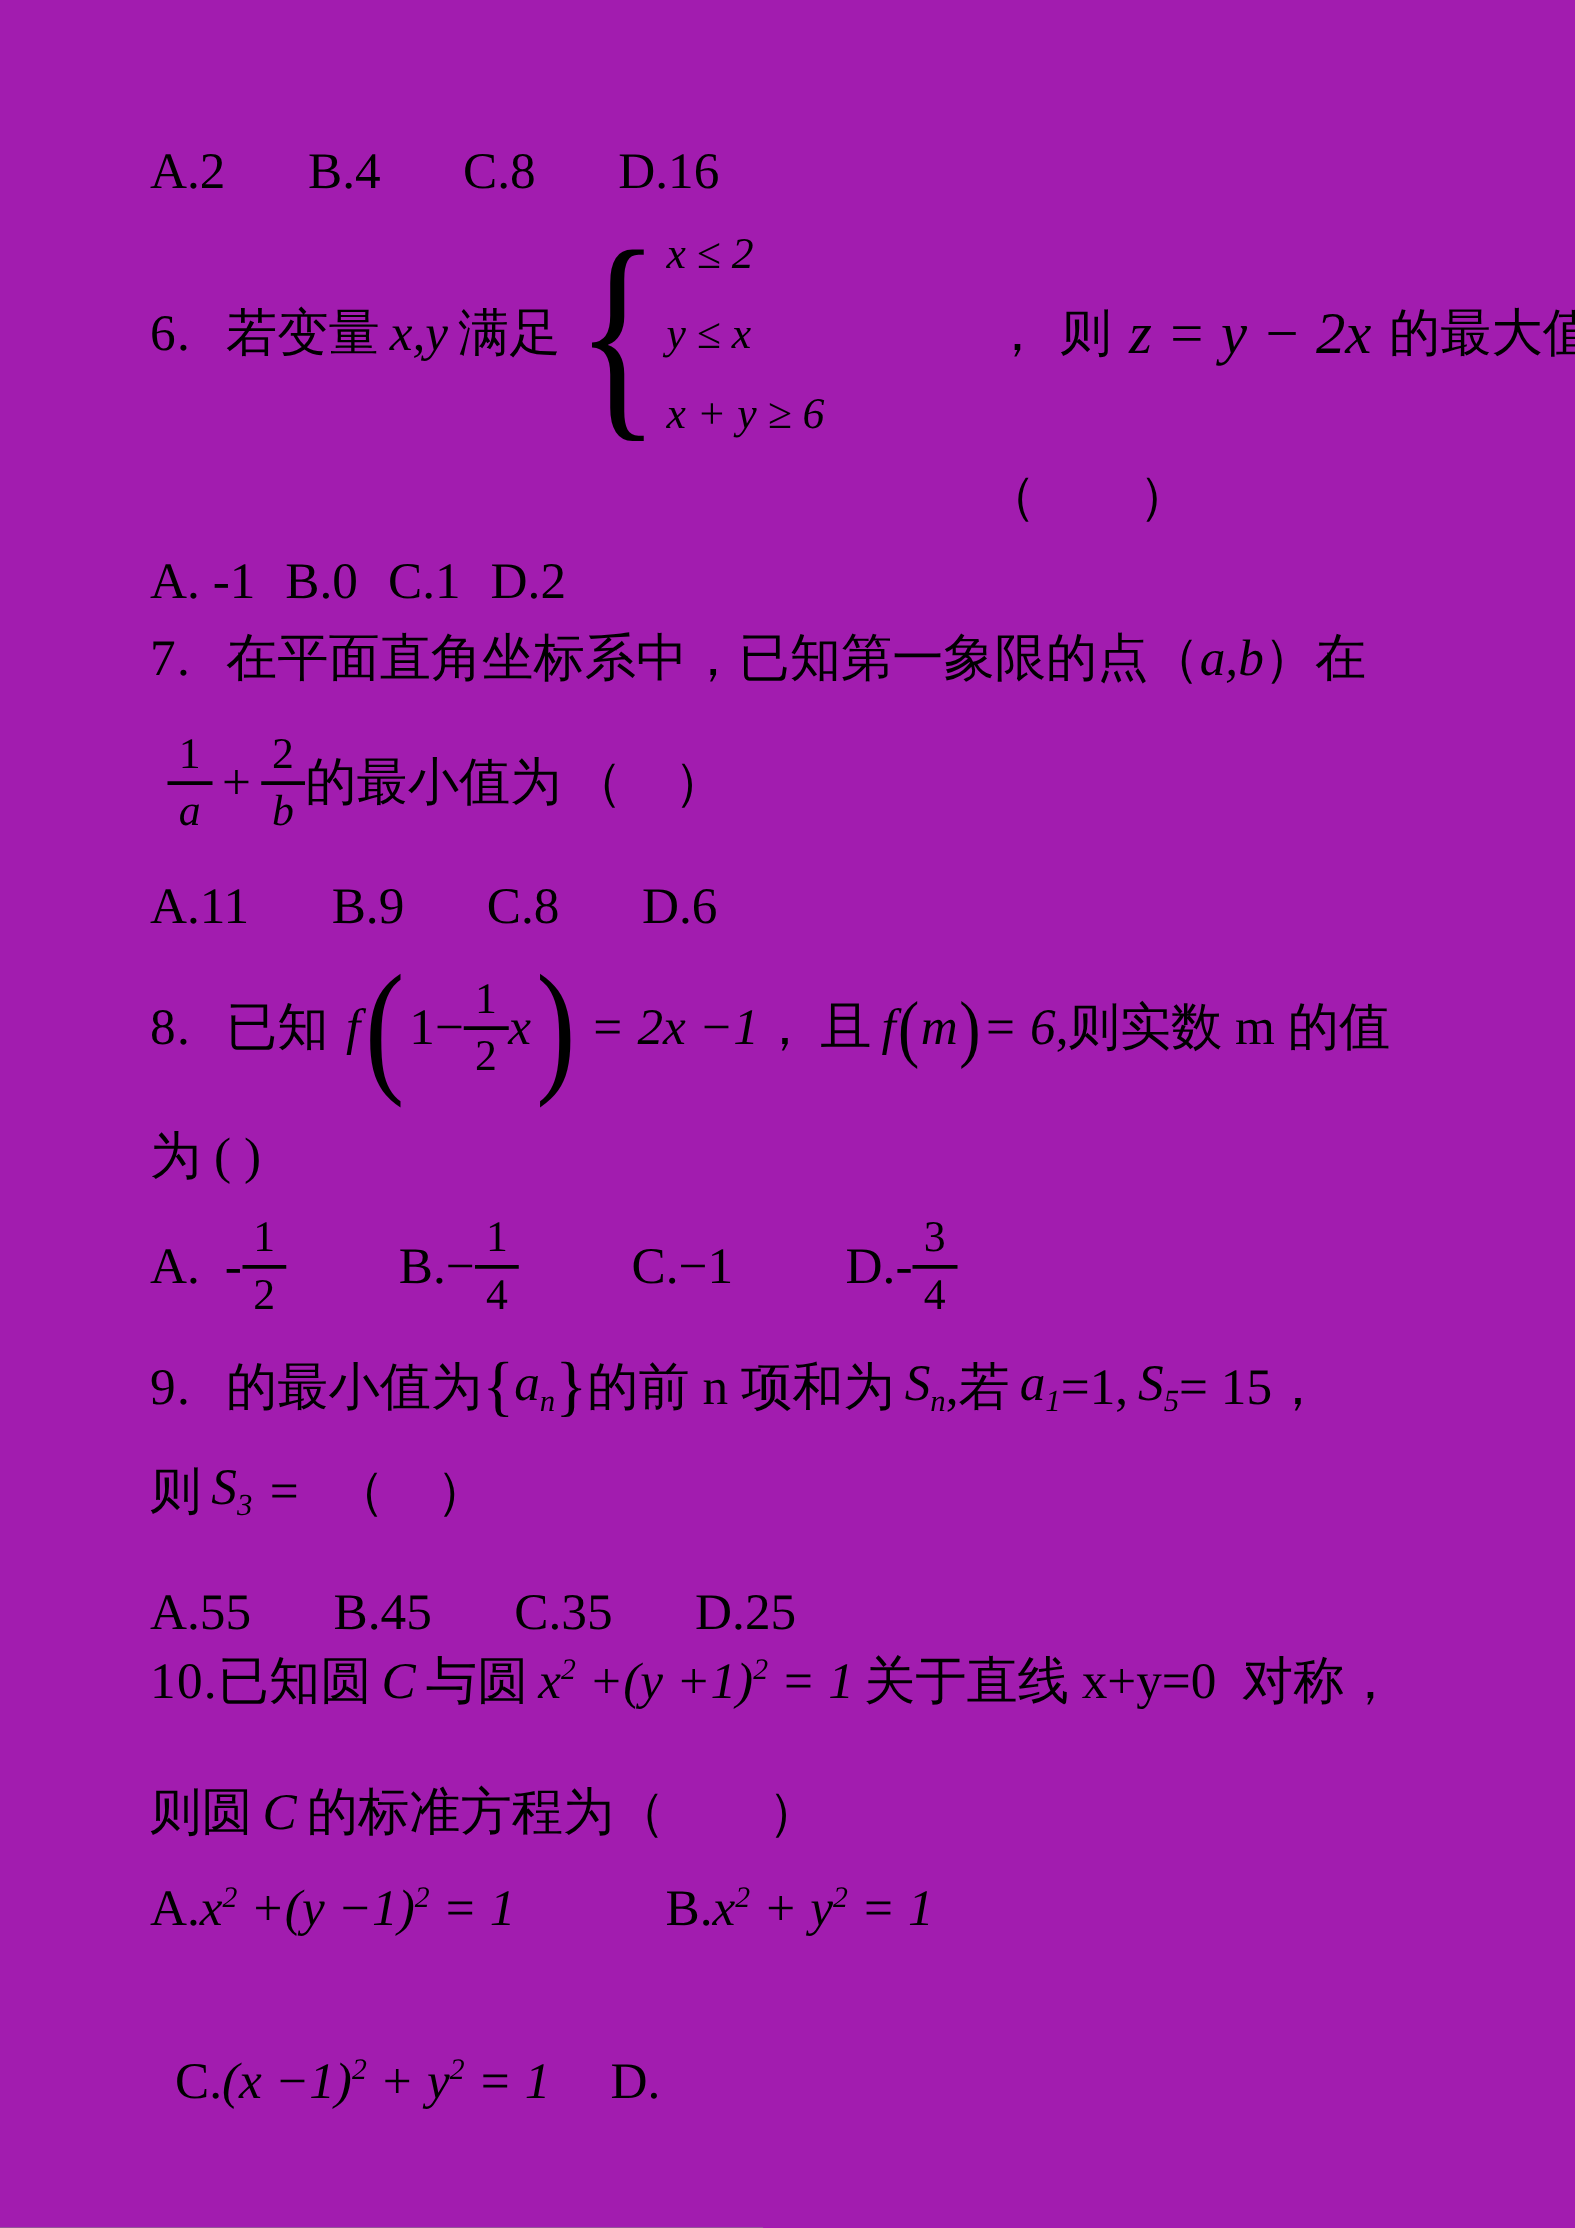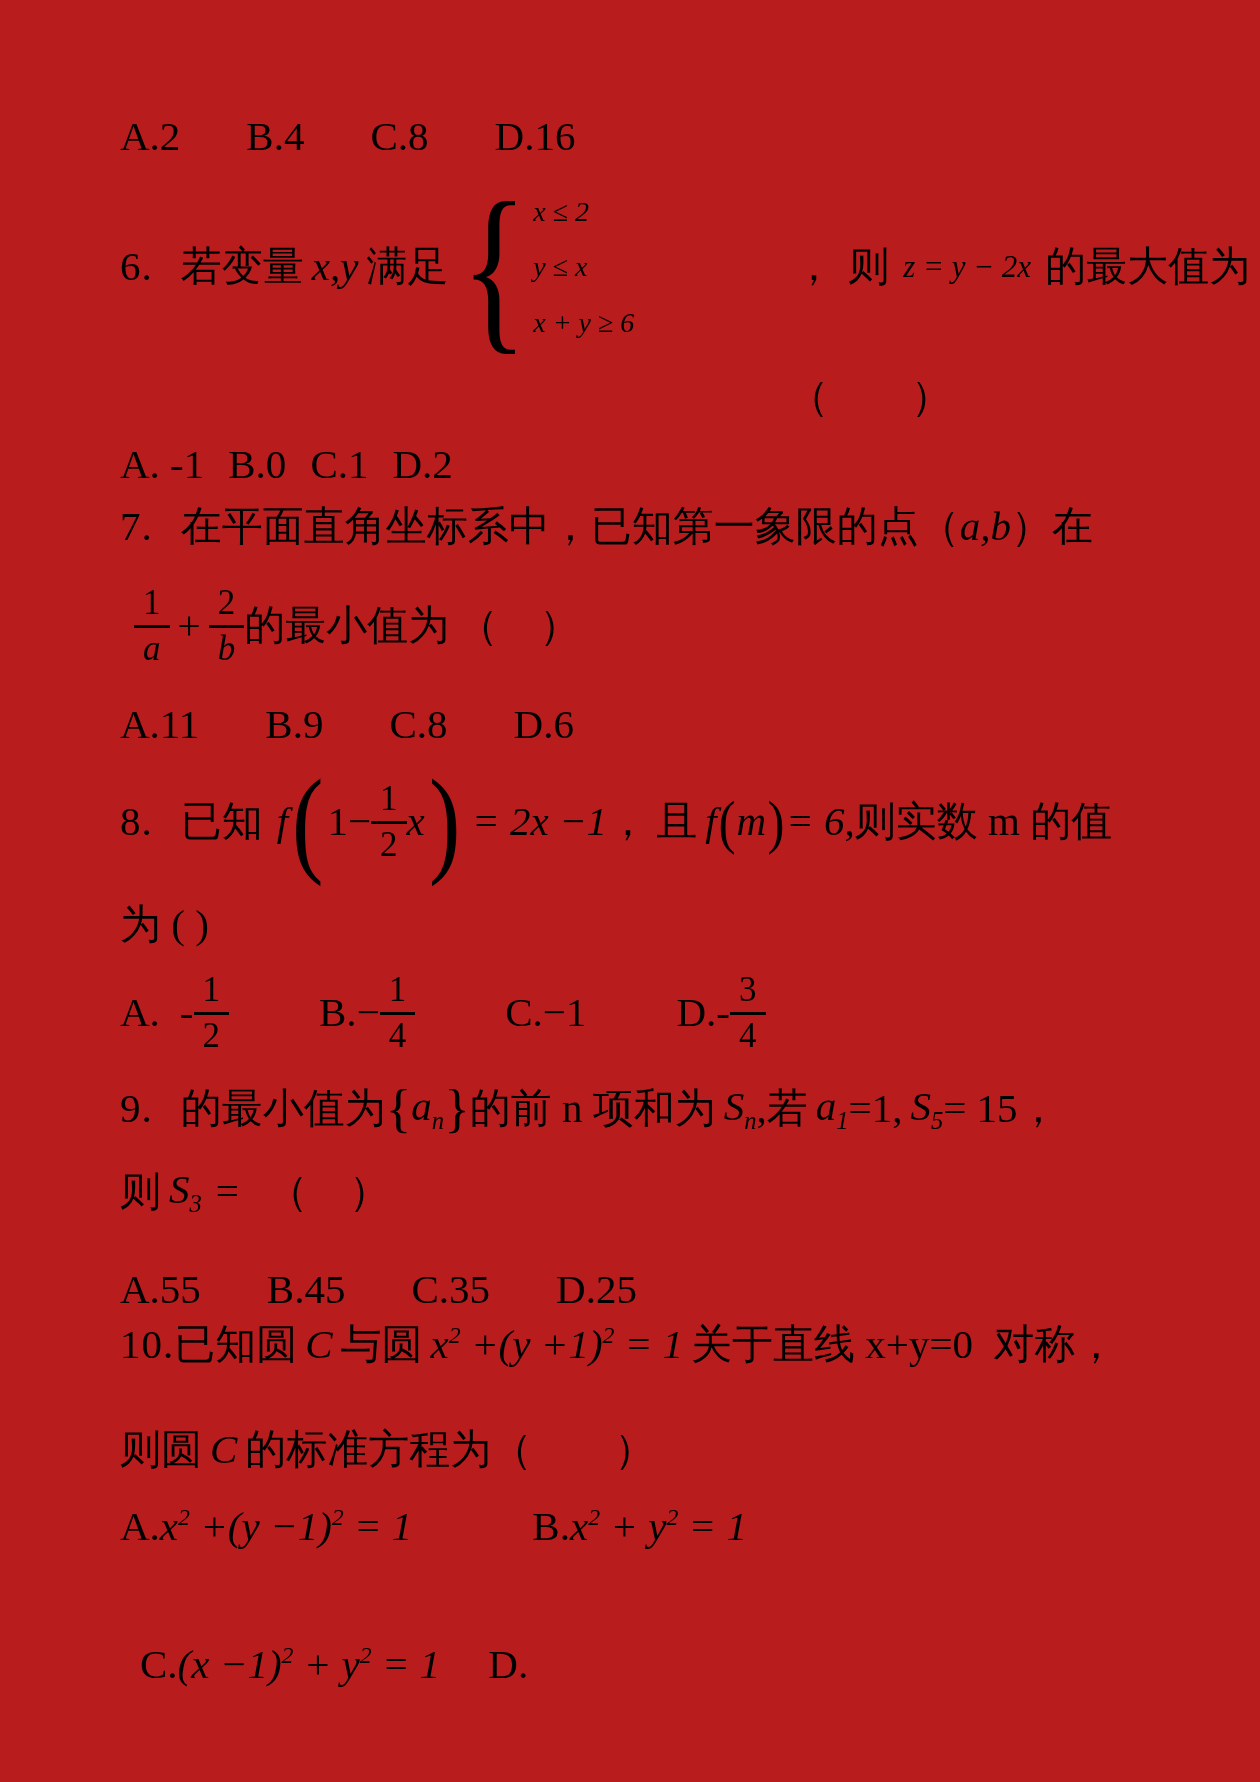--- a/index.html
+++ b/index.html
@@ -1,57 +1,57 @@
 <!DOCTYPE html>
 <html><head>
 <meta charset="utf-8">
 <style>
   html,body{margin:0;padding:0;background:#888;}
   .page{
     position:relative;
     width:1260px;height:1782px;
-    background:#b91c1c;
+    background:#a21caf;
     color:#000;
     font-family:"Liberation Serif","DejaVu Serif",serif;
     overflow:hidden;
   }
   .line{
     position:absolute;
     left:120px;
     display:flex;
     align-items:center;
     font-size:41px;
     white-space:pre;
     line-height:1.2;
   }
   .optrow{gap:66px;}
   .optrow-tight{gap:24px;}
   .optrow-wide{gap:90px;}
   .mi{font-style:italic;}
-  .expr{font-size:31px;}
+  .expr{font-size:47px;}
   .qn{letter-spacing:1px;}
   .g8{margin-left:8px;}
   .g14{margin-left:14px;}
   .g20{margin-left:20px;}
   .g28{margin-left:28px;}
   
   .brace{
     font-size:185px;
     font-weight:400;
     line-height:0;
     display:flex;align-items:center;
     transform:scaleX(0.75);
     margin:0 -6px 0 2px;
   }
   .sys{
     display:inline-flex;
     flex-direction:column;
     align-items:flex-start;
     gap:22px;
-    font-size:28px;
+    font-size:35px;
     min-width:260px;
   }
   
   .frac{
     display:inline-flex;
     flex-direction:column;
     align-items:center;
     font-size:35px;
     line-height:1.05;
     vertical-align:middle;

